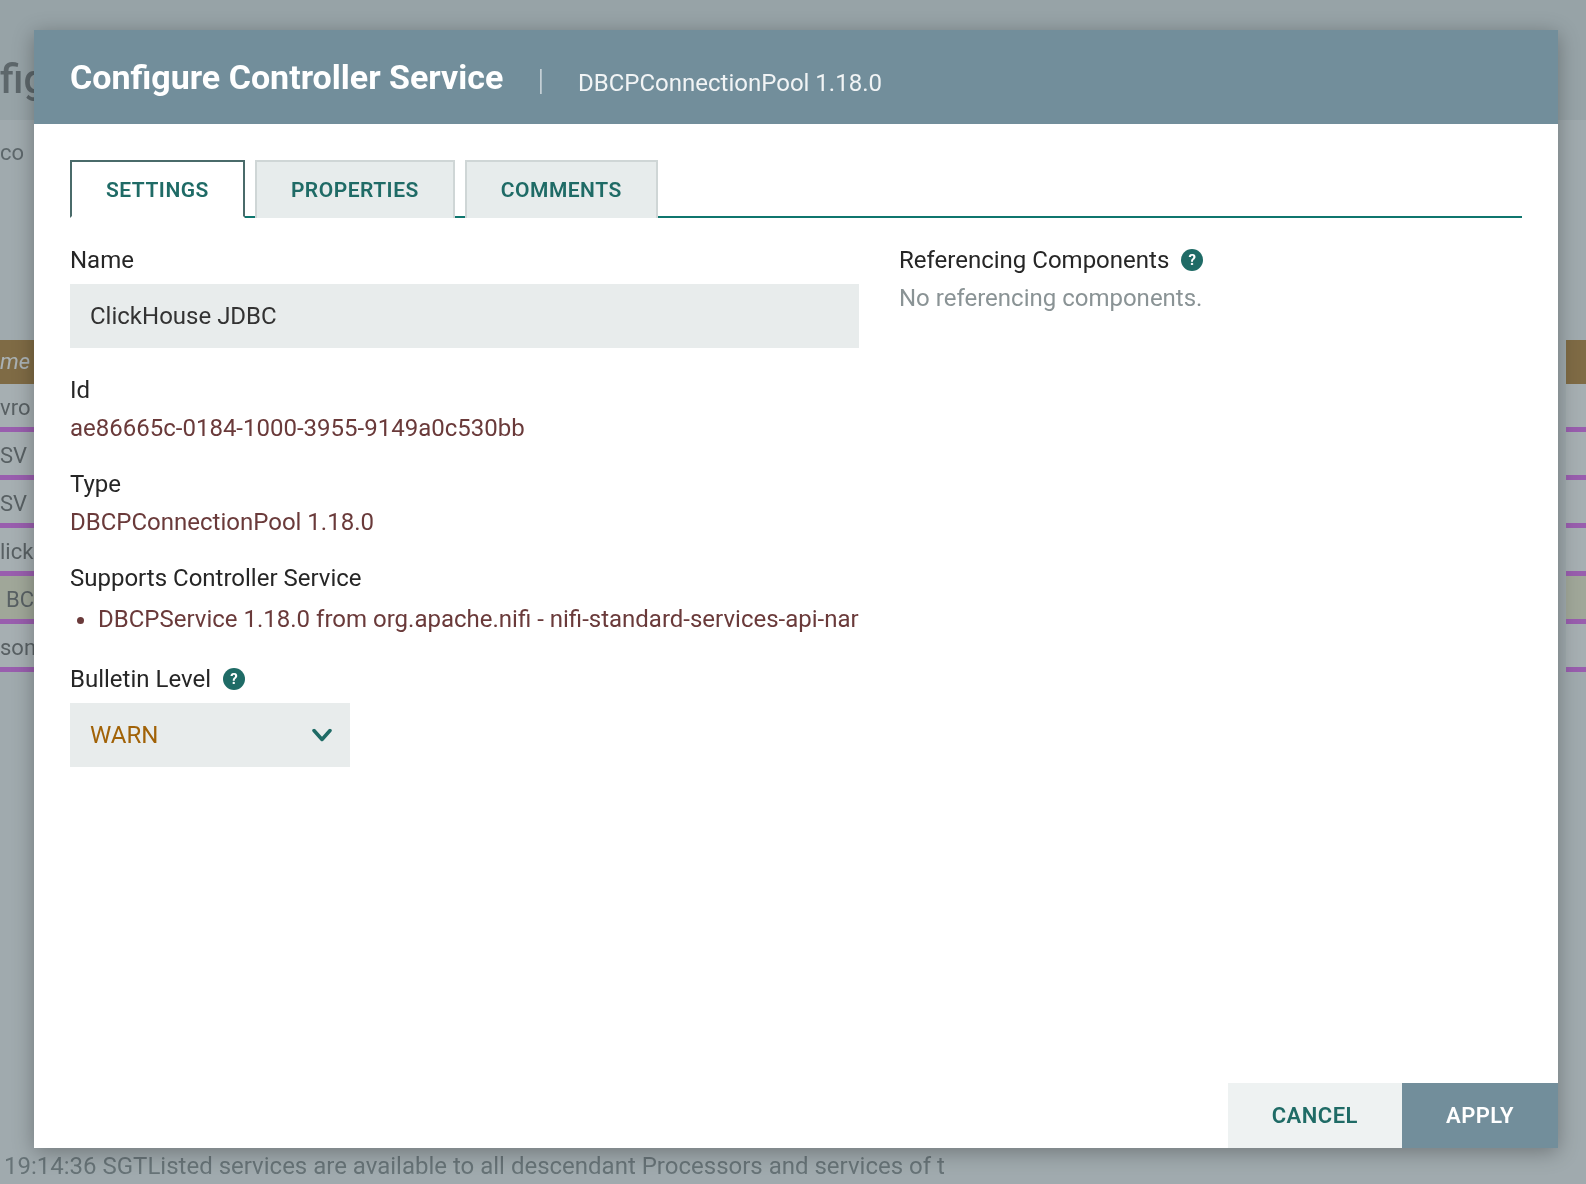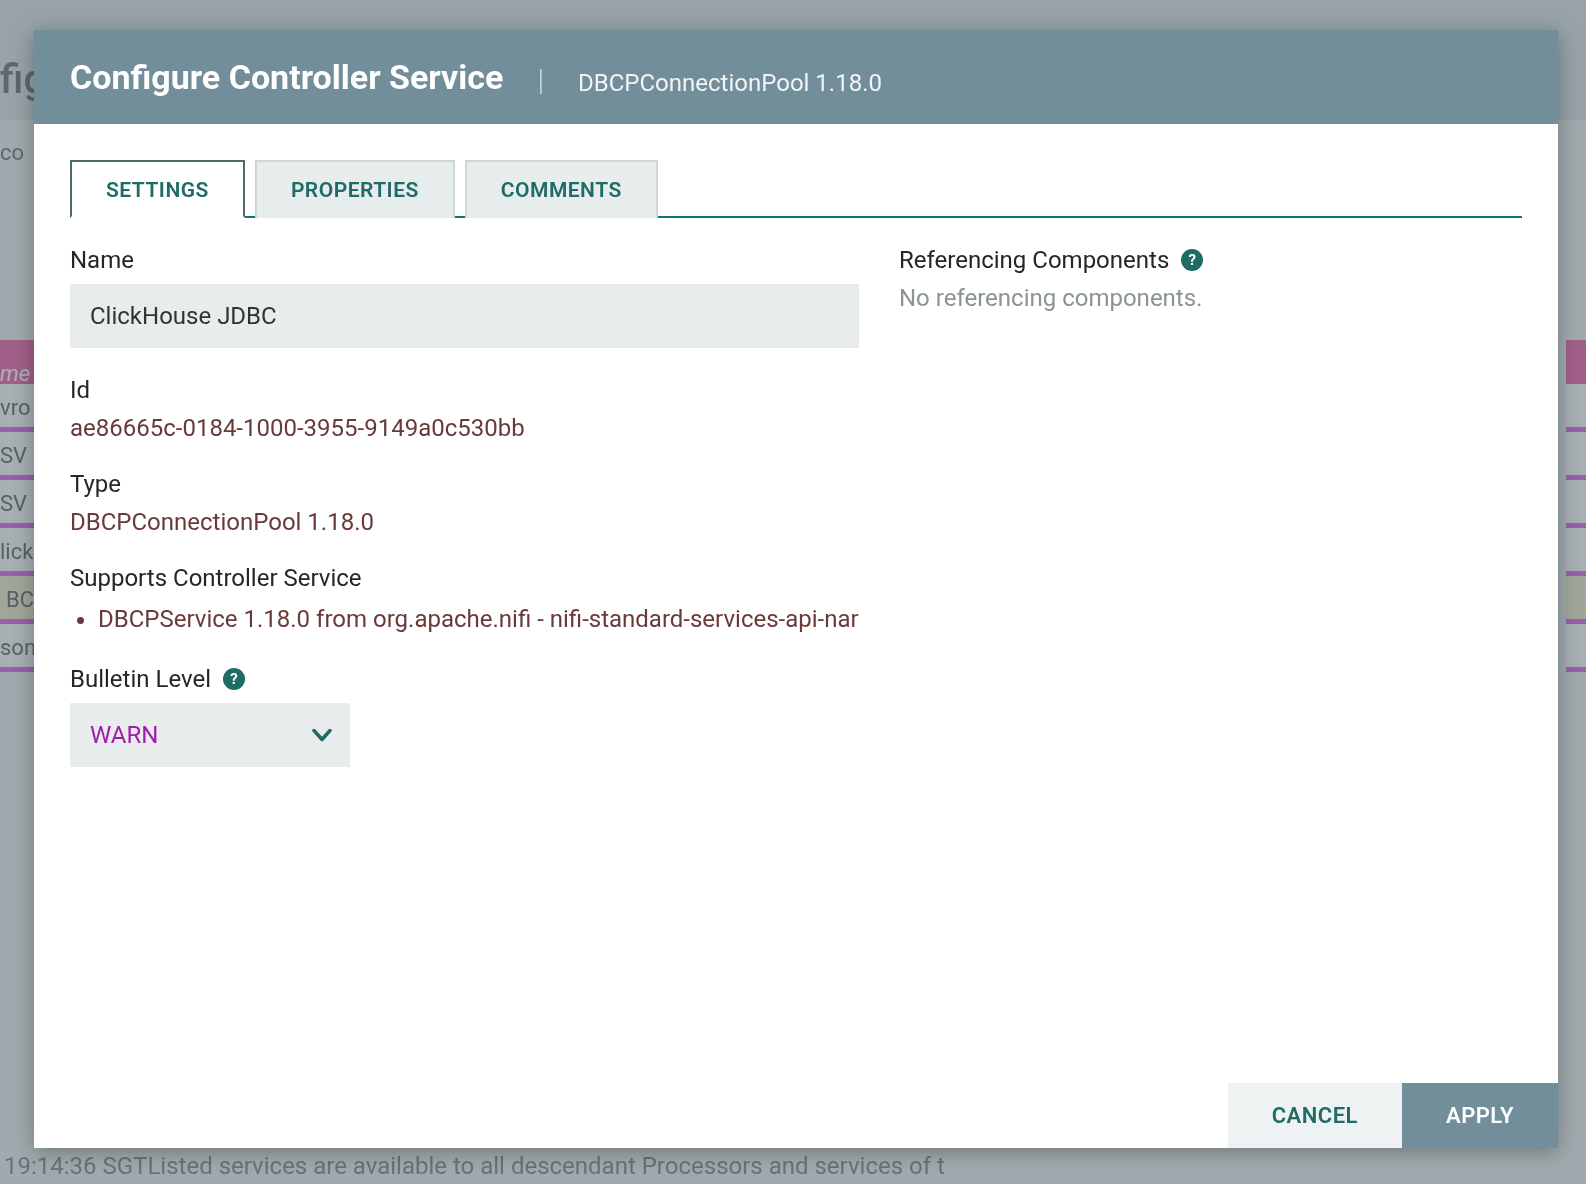--- a/index.html
+++ b/index.html
@@ -36,25 +36,25 @@
     top: 140px; left: 0;
     font-size: 22px;
     color: #565a5c;
   }
   .bg-left-col {
     position: absolute;
     top: 340px; left: 0;
     width: 34px;
   }
   .bg-left-header {
-    background: #ec4899;
+    background: #a16207;
     color: #fff;
     font-style: italic;
     font-size: 22px;
-    padding: 18px 0 6px 0;
+    padding: 6px 0 6px 0;
     height: 44px;
     line-height: 32px;
   }
   .bg-left-row {
     height: 48px;
     line-height: 48px;
     font-size: 22px;
     color: #4a4a4a;
     border-bottom: 5px solid #d946ef;
     background: #f6f8f8;
@@ -218,21 +218,21 @@
   .select-wrap {
     position: relative;
     width: 280px;
   }
   .select {
     width: 100%;
     background: #e8ecec;
     border: none;
     padding: 18px 44px 18px 20px;
     font-size: 24px;
-    color: #a21caf;
+    color: #a16207;
     appearance: none;
     -webkit-appearance: none;
     font-family: inherit;
     cursor: pointer;
   }
   .select-chevron {
     position: absolute;
     right: 18px;
     top: 50%;
     transform: translateY(-50%);

